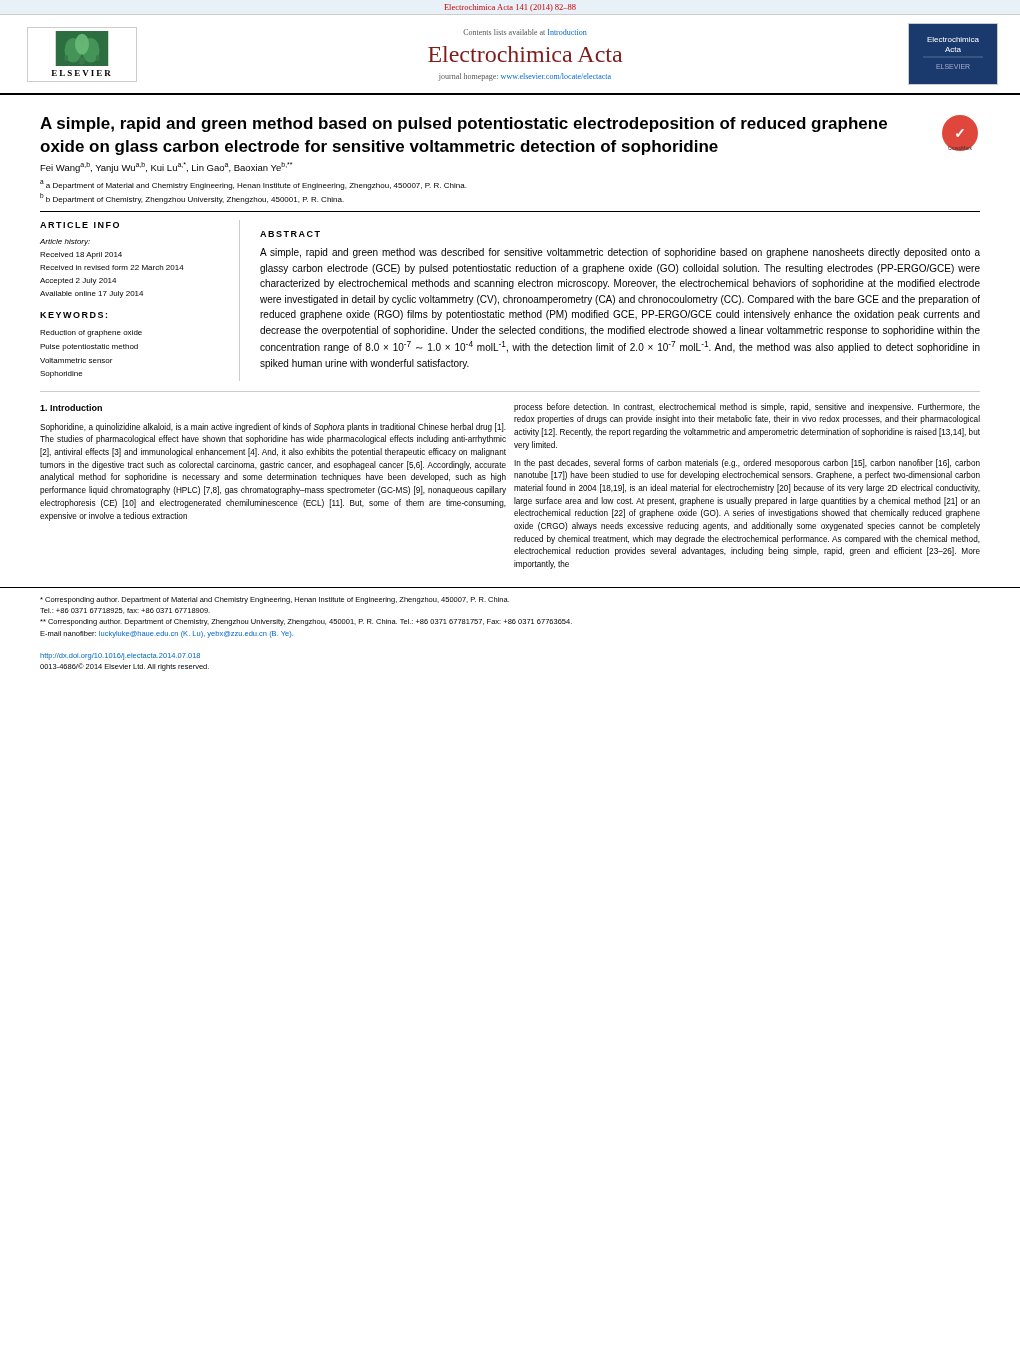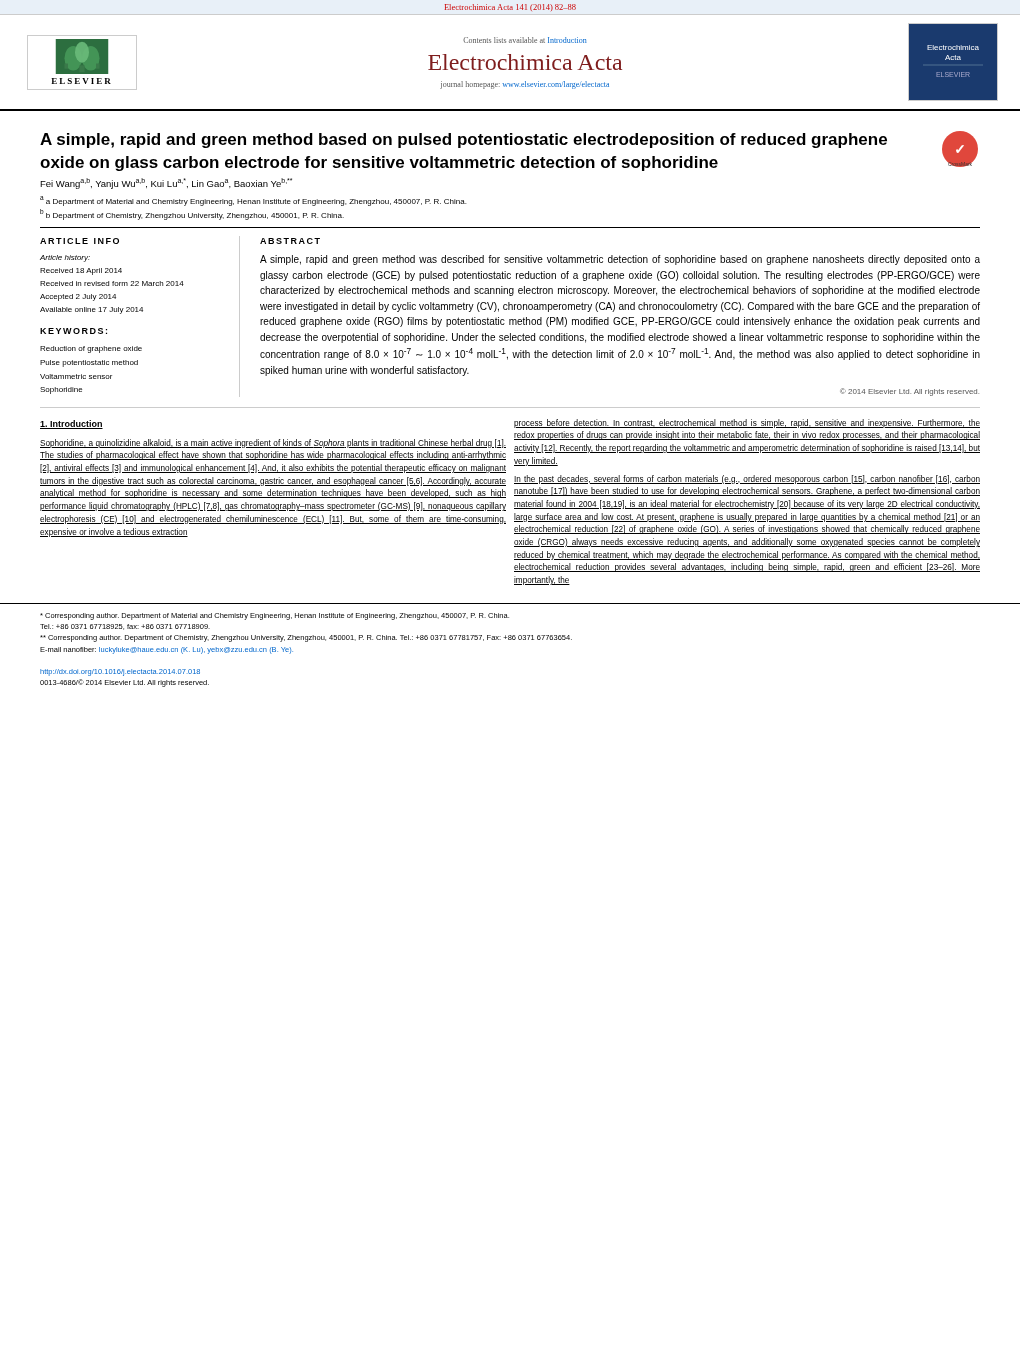--- a/index.html
+++ b/index.html
@@ -89,21 +89,21 @@
       text-decoration: none;
     }
     .header-right {
       width: 110px;
       display: flex;
       align-items: center;
       justify-content: center;
     }
     .journal-logo-box {
       width: 90px;
-      height: 78px;
+      height: 62px;
       border: 1px solid #ccc;
       background: #1a3a6e;
       display: flex;
       align-items: center;
       justify-content: center;
       color: #fff;
       font-size: 8px;
       text-align: center;
       padding: 4px;
     }
@@ -153,20 +153,21 @@
     .divider {
       border: none;
       border-top: 1px solid #000;
       margin: 6px 0;
     }
     
     .two-col-info {
       display: flex;
       gap: 20px;
       margin-top: 8px;
+      align-items: center;
     }
     .article-info-left {
       width: 200px;
       flex-shrink: 0;
       padding-right: 15px;
       border-right: 1px solid #ccc;
     }
     .article-info-right {
       flex: 1;
     }
@@ -210,21 +211,20 @@
     .thin-divider {
       border: none;
       border-top: 1px solid #ccc;
       margin: 10px 0;
     }
     
     .body-two-col {
       display: flex;
       gap: 8px;
       padding: 0 0 10px 0;
-      text-decoration: underline;
     }
     .body-col {
       flex: 1;
       font-size: 8.2px;
       font-family: Arial, sans-serif;
       line-height: 1.55;
       text-align: justify;
     }
     .section-title {
       font-weight: bold;
@@ -275,21 +275,21 @@
       </div>
     </div>
     <div class="header-center">
       <div class="sciencedirect-link">
         <span>Contents lists available at</span>
         <a href="#" style="color:#0066cc;">Introduction</a>
       </div>
       <div class="journal-title-main">Electrochimica Acta</div>
       <div class="journal-homepage">
         <span>journal homepage:</span>
-        <a href="#" style="color:#0066cc;">www.elsevier.com/large/electacta</a>
+        <a href="#" style="color:#0066cc;">www.elsevier.com/locate/electacta</a>
       </div>
     </div>
     <div class="header-right">
       <div class="journal-logo-box">
         <svg viewBox="0 0 80 60" width="80" height="60">
           <rect width="80" height="60" fill="#1a3a6e"></rect>
           <text x="40" y="18" text-anchor="middle" font-size="8" fill="#fff" font-family="Arial">Electrochimica</text>
           <text x="40" y="28" text-anchor="middle" font-size="8" fill="#fff" font-family="Arial">Acta</text>
           <line x1="10" y1="33" x2="70" y2="33" stroke="#8ab" stroke-width="0.5"></line>
           <text x="40" y="45" text-anchor="middle" font-size="7" fill="#aac" font-family="Arial">ELSEVIER</text>
@@ -349,21 +349,20 @@
           A simple, rapid and green method was described for sensitive voltammetric detection of sophoridine
           based on graphene nanosheets directly deposited onto a glassy carbon electrode (GCE) by pulsed potentiostatic reduction of a graphene oxide (GO) colloidal solution. The resulting electrodes (PP-ERGO/GCE)
           were characterized by electrochemical methods and scanning electron microscopy. Moreover, the electrochemical behaviors of sophoridine at the modified electrode were investigated in detail by cyclic
           voltammetry (CV), chronoamperometry (CA) and chronocoulometry (CC). Compared with the bare GCE
           and the preparation of reduced graphene oxide (RGO) films by potentiostatic method (PM) modified
           GCE, PP-ERGO/GCE could intensively enhance the <span>oxidation</span> peak currents and decrease the overpotential of sophoridine. Under the selected conditions, the modified electrode showed a linear voltammetric
           response to sophoridine within the concentration range of 8.0 × 10<sup>-7</sup> ∼ 1.0 × 10<sup>-4</sup> molL<sup>-1</sup>, with the
           detection limit of 2.0 × 10<sup>-7</sup> molL<sup>-1</sup>. <span>And</span>, the method was also applied to detect sophoridine in spiked
           human urine with wonderful satisfactory.
         </div>
-        <div class="copyright-line">© 2014 Elsevier Ltd. All rights reserved.</div>
       </div>
     </div>
 
     <hr class="thin-divider">
 
     <div class="body-two-col">
       <div class="body-col">
         <div class="section-title">1. Introduction</div>
         <p>
           Sophoridine, a quinolizidine alkaloid, is a main active ingredient of kinds of <em>Sophora</em> plants in traditional Chinese herbal drug [1]. The studies of pharmacological effect have shown that sophoridine has wide pharmacological effects including anti-arrhythmic [2], antiviral effects [3] and immunological enhancement [4]. And, it also exhibits the potential therapeutic efficacy on malignant tumors in the digestive tract such as colorectal carcinoma, gastric cancer, and esophageal cancer [5,6]. Accordingly, accurate analytical method for sophoridine is necessary and some determination techniques have been developed, such as high performance liquid chromatography (HPLC) [7,8], gas chromatography–mass spectrometer (GC-MS) [9], nonaqueous capillary electrophoresis (CE) [10] and electrogenerated chemiluminescence (ECL) [11]. But, some of them are time-consuming, expensive or involve a tedious extraction

